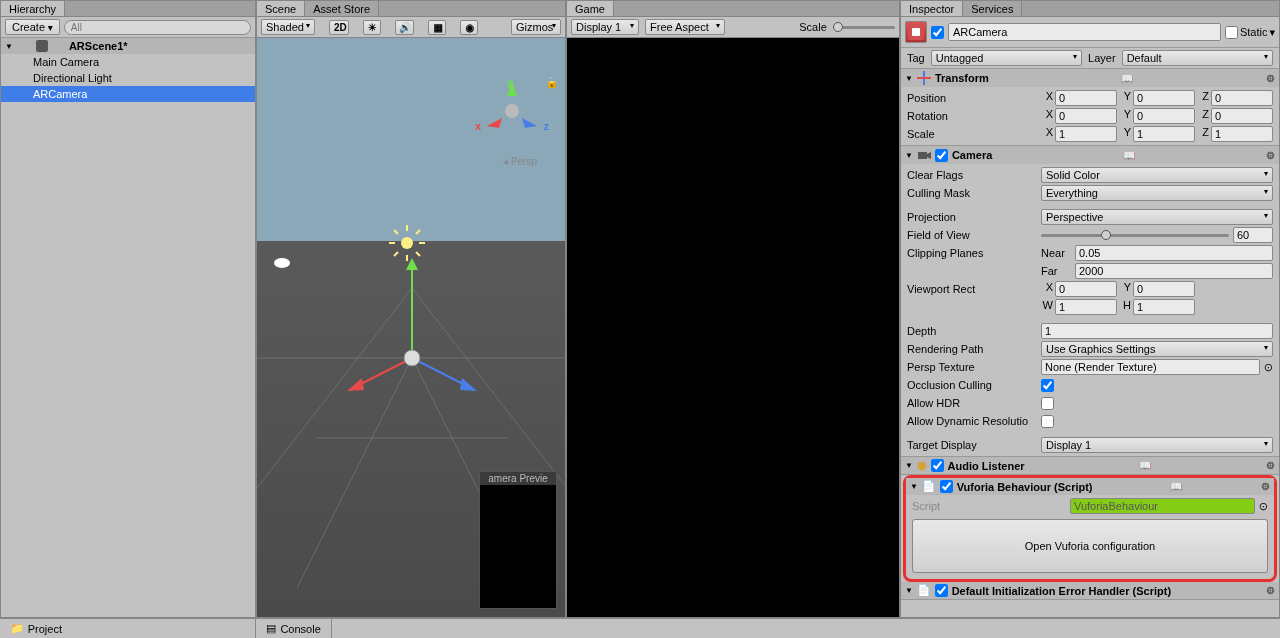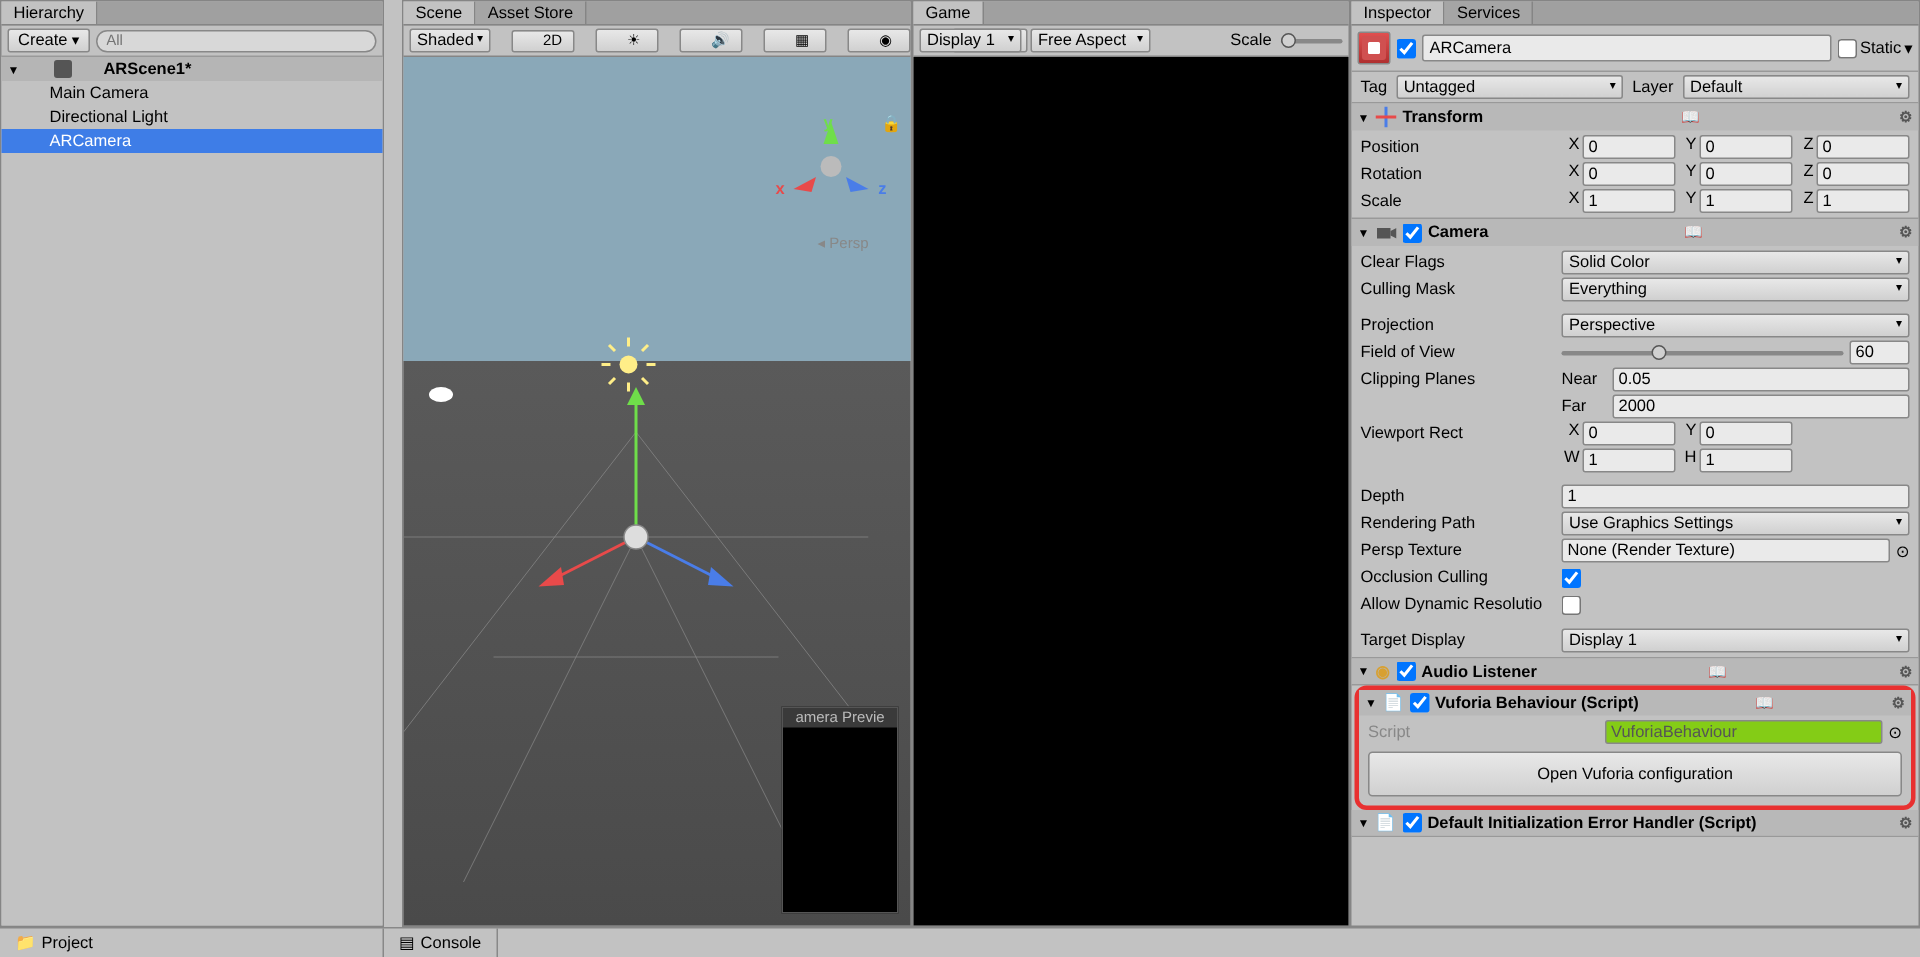--- a/index.html
+++ b/index.html
@@ -17,24 +17,24 @@
 .search-field { flex: 1; border: 1px solid #888; border-radius: 8px; padding: 1px 6px; font-size: 10px; background: #d8d8d8; }
 .hierarchy-list { flex: 1; background: #c2c2c2; }
 .scene-header { padding: 2px 6px 2px 16px; background: #b5b5b5; font-weight: bold; display:flex; align-items:center; gap:21px; }
 .scene-header::before { content: "▼"; font-size: 8px; margin-left: -12px; margin-right: 2px; }
 .hier-item { padding: 2px 6px 2px 32px; cursor: pointer; }
 .hier-item.selected { background: #3e7de7; color: white; }
 
 
 .center-col { display: flex; flex-direction: column; width: 644px; }
 .scene-game-row { display: flex; flex: 1; }
-.scene-panel { width: 340px; position: relative; margin-left: 12px; }
+.scene-panel { width: 310px; position: relative; }
 .scene-toolbar { display: flex; padding: 2px 4px; gap: 14px; border-bottom: 1px solid #858585; align-items: center; font-size: 10px; }
 .tb-sep { width: 6px; }
-.tb-btn { background: linear-gradient(#e8e8e8,#d0d0d0); border: 1px solid #888; border-radius: 2px; padding: 1px 20px; font-size: 10px; cursor: pointer; min-width: 18px; text-align: left; }
+.tb-btn { background: linear-gradient(#e8e8e8,#d0d0d0); border: 1px solid #888; border-radius: 2px; padding: 1px 4px; font-size: 10px; cursor: pointer; min-width: 18px; text-align: left; font-weight: bold; }
 .scene-view { flex: 1; position: relative; background: linear-gradient(#8aa8b8 0%, #8aa8b8 35%, #5a5a5a 35%, #4a4a4a 100%); overflow: hidden; }
 .persp-label { position: absolute; top: 118px; right: 28px; color: #888; font-size: 10px; }
 .persp-label::before { content:"◂ "; }
 .gizmo-widget { position: absolute; top: 38px; right: 18px; width: 70px; height: 70px; }
 .axis-label { position: absolute; font-weight: bold; font-size: 11px; }
 .lock-icon { position: absolute; top: 38px; right: 6px; color: #888; font-size: 11px; }
 .camera-preview-box { position: absolute; bottom: 8px; right: 8px; width: 78px; height: 138px; background: #000; border: 1px solid #555; }
 .camera-preview-label { color: #bbb; font-size: 10px; padding: 1px 3px; background: #3a3a3a; text-align: center; }
 
 .game-panel { flex: 1; }
@@ -59,21 +59,21 @@
 .prop-label { width: 130px; font-size: 11px; }
 .prop-input { flex: 1; border: 1px solid #888; background: #eaeaea; padding: 1px 3px; border-radius: 2px; font-size: 11px; }
 .prop-input.readonly { background: #84cc16; color:#555;margin-left:24px; }
 .xyz-group { display: flex; flex: 1; gap: 2px; }
 .xyz-label { font-size: 11px; width: 12px; text-align: right; }
 .xyz-input { width: 62px; border: 1px solid #888; background: #eaeaea; padding: 1px 3px; border-radius: 2px; font-size: 11px; }
 .slider { flex: 1; display: flex; align-items: center; gap: 4px; }
 .slider-track { flex: 1; height: 3px; background: #888; border-radius: 2px; position: relative; }
 .slider-thumb { position: absolute; width: 10px; height: 10px; background: #d0d0d0; border: 1px solid #555; border-radius: 50%; top: -4px; left: 32%; }
 .color-swatch { flex: 1; height: 16px; background: #000; border: 1px solid #888; border-radius: 2px; }
-.wide-btn { width: 100%; padding: 8px; background: linear-gradient(#e8e8e8,#d0d0d0); border: 1px solid #888; border-radius: 3px; cursor: pointer; font-size: 11px; }
+.wide-btn { width: 100%; padding: 20px; background: linear-gradient(#e8e8e8,#d0d0d0); border: 1px solid #888; border-radius: 3px; cursor: pointer; font-size: 11px; }
 .highlight-box { border: 3px solid #e83030; border-radius: 8px; margin: 0 2px; }
 .gear-icon { margin-left: auto; font-size: 10px; color: #555; }
 
 .bottom-bar { display: flex; height: 20px; background: #c2c2c2; border-top: 1px solid #888; }
 .bottom-tab { padding: 2px 10px; border-right: 1px solid #888; display: flex; align-items: center; gap: 4px; }
 .checkbox { width:13px; height:13px; }
 
 svg { display: block; }
 </style>
 </head>
@@ -360,20 +360,24 @@
         <div class="prop-row">
               <span class="prop-label">Persp Texture</span>
               <input class="prop-input" value="None (Render Texture)" style="">
               <span>⊙</span>
             </div>
         <div class="prop-row">
               <span class="prop-label">Occlusion Culling</span>
               <input type="checkbox" class="checkbox" checked="" style="">
             </div>
         <div class="prop-row">
+              <span class="prop-label">Allow HDR</span>
+              <input type="checkbox" class="checkbox" style="">
+            </div>
+        <div class="prop-row">
               <span class="prop-label">Allow Dynamic Resolutio</span>
               <input type="checkbox" class="checkbox" style="">
             </div>
         <div style="height:6px"></div>
         <div class="prop-row">
               <span class="prop-label">Target Display</span>
               <div class="dropdown"><span>Display 1</span></div>
             </div>
       </div>
     </div>

